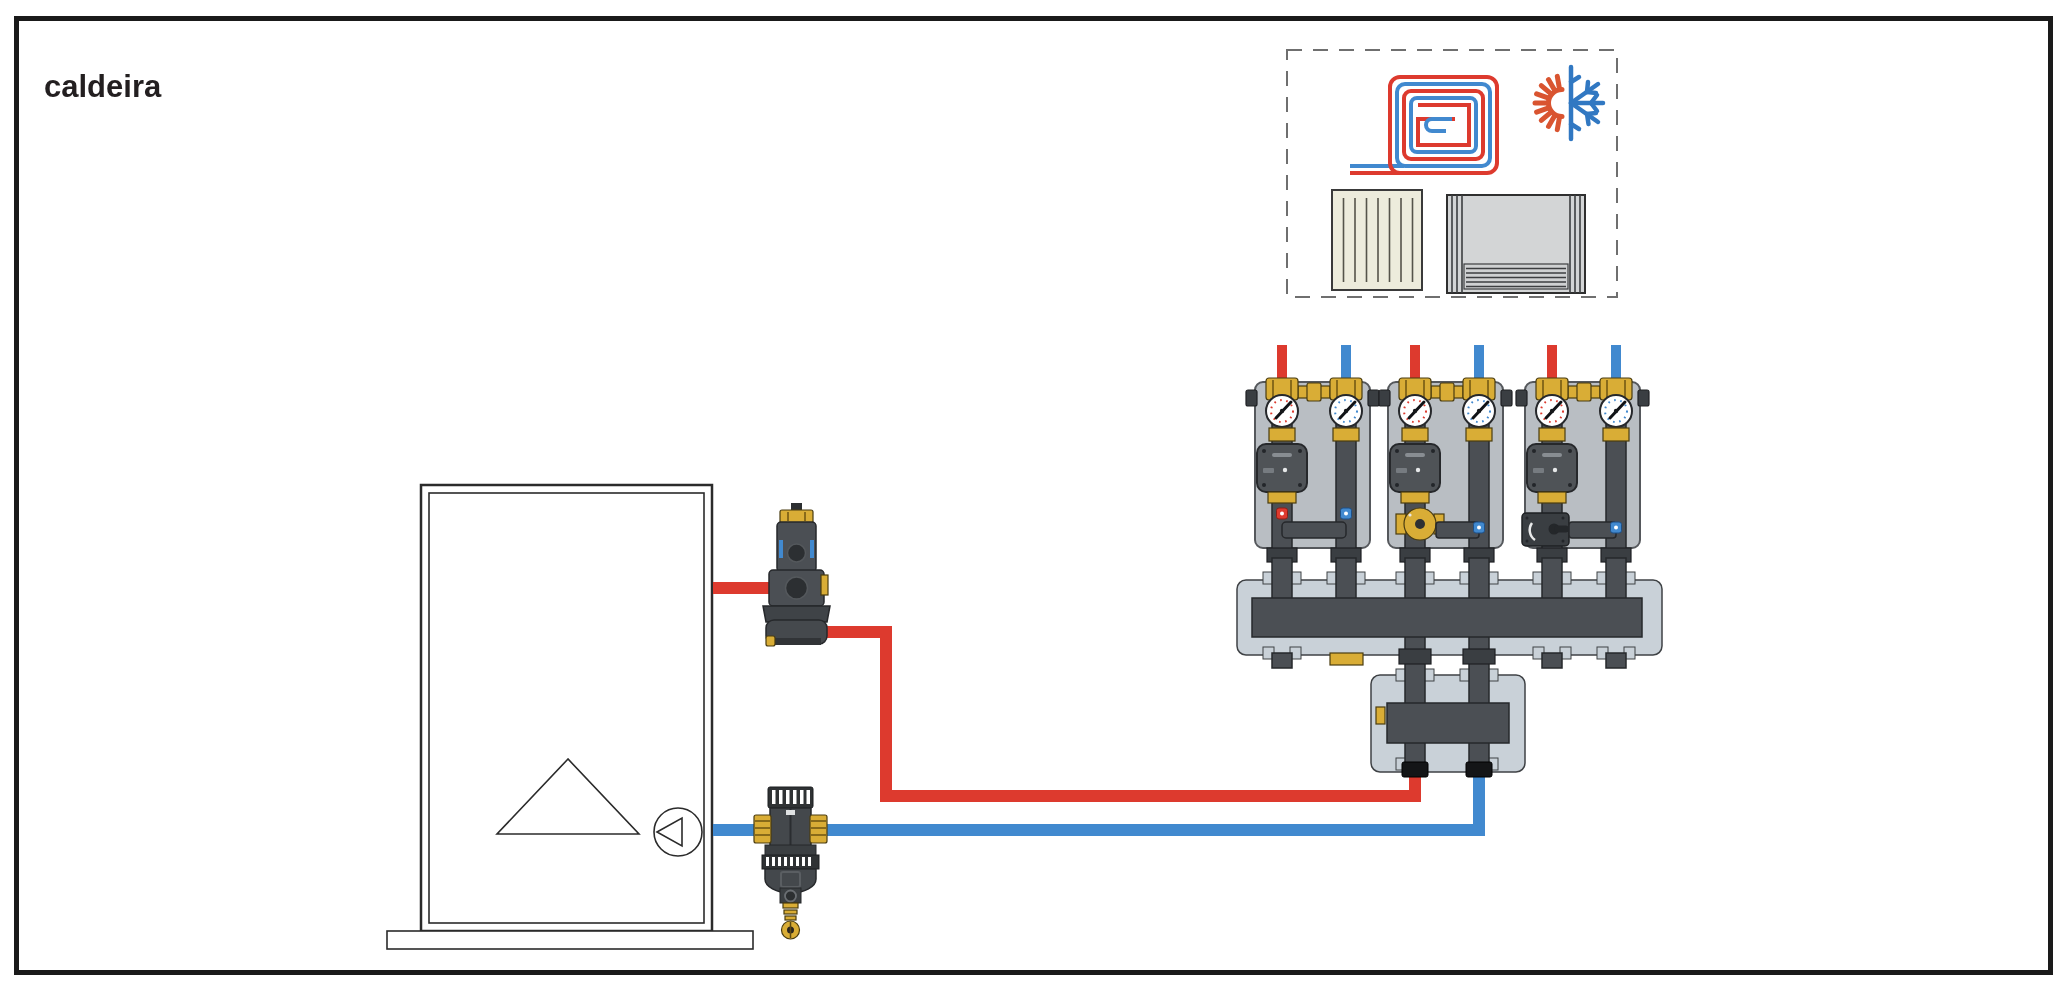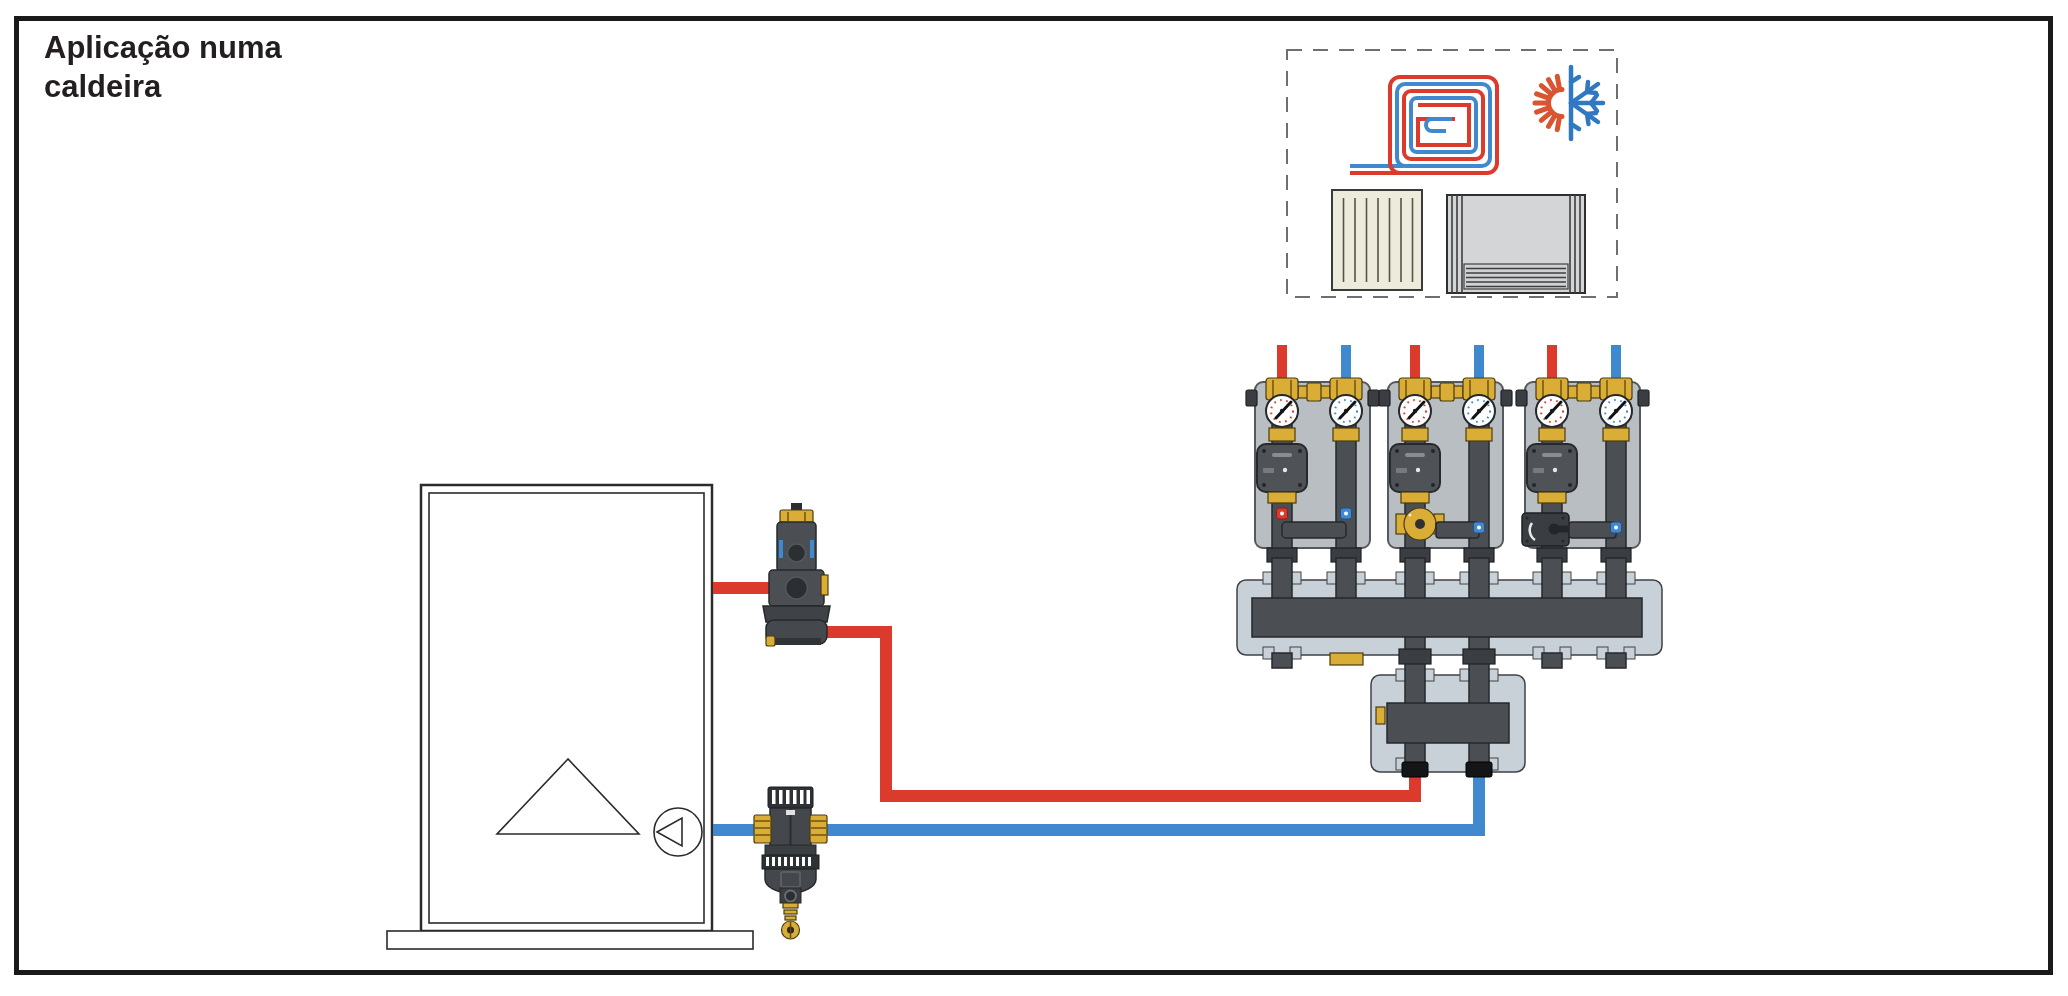--- a/index.html
+++ b/index.html
@@ -42,21 +42,21 @@
   .fancoil{fill:var(--fancoil-gray,#d3d5d6);stroke:#2f2f2f;stroke-width:2;}
   .fcline{stroke:#3c3e40;stroke-width:1.6;}
   .dark{fill:#2f3234;stroke:#1d1f21;stroke-width:1;}
 </style>
 </head>
 <body>
 
 <div class="frame"></div>
 
 <div class="title">
-  <span>Aplicação numa</span><br>
+  <br>
   <span>caldeira</span>
 </div>
 
 <svg width="2068" height="996" viewBox="0 0 2068 996">
 
   <g>
     <rect class="outline" x="421" y="485" width="291" height="446" stroke-width="2.5"></rect>
     <rect class="outline" x="429" y="493" width="275" height="430" stroke-width="1.6"></rect>
     <rect class="outline" x="387" y="931" width="366" height="18" stroke-width="1.6"></rect>
     <path class="thin" d="M568,759 L497,834 L639,834 Z"></path>

